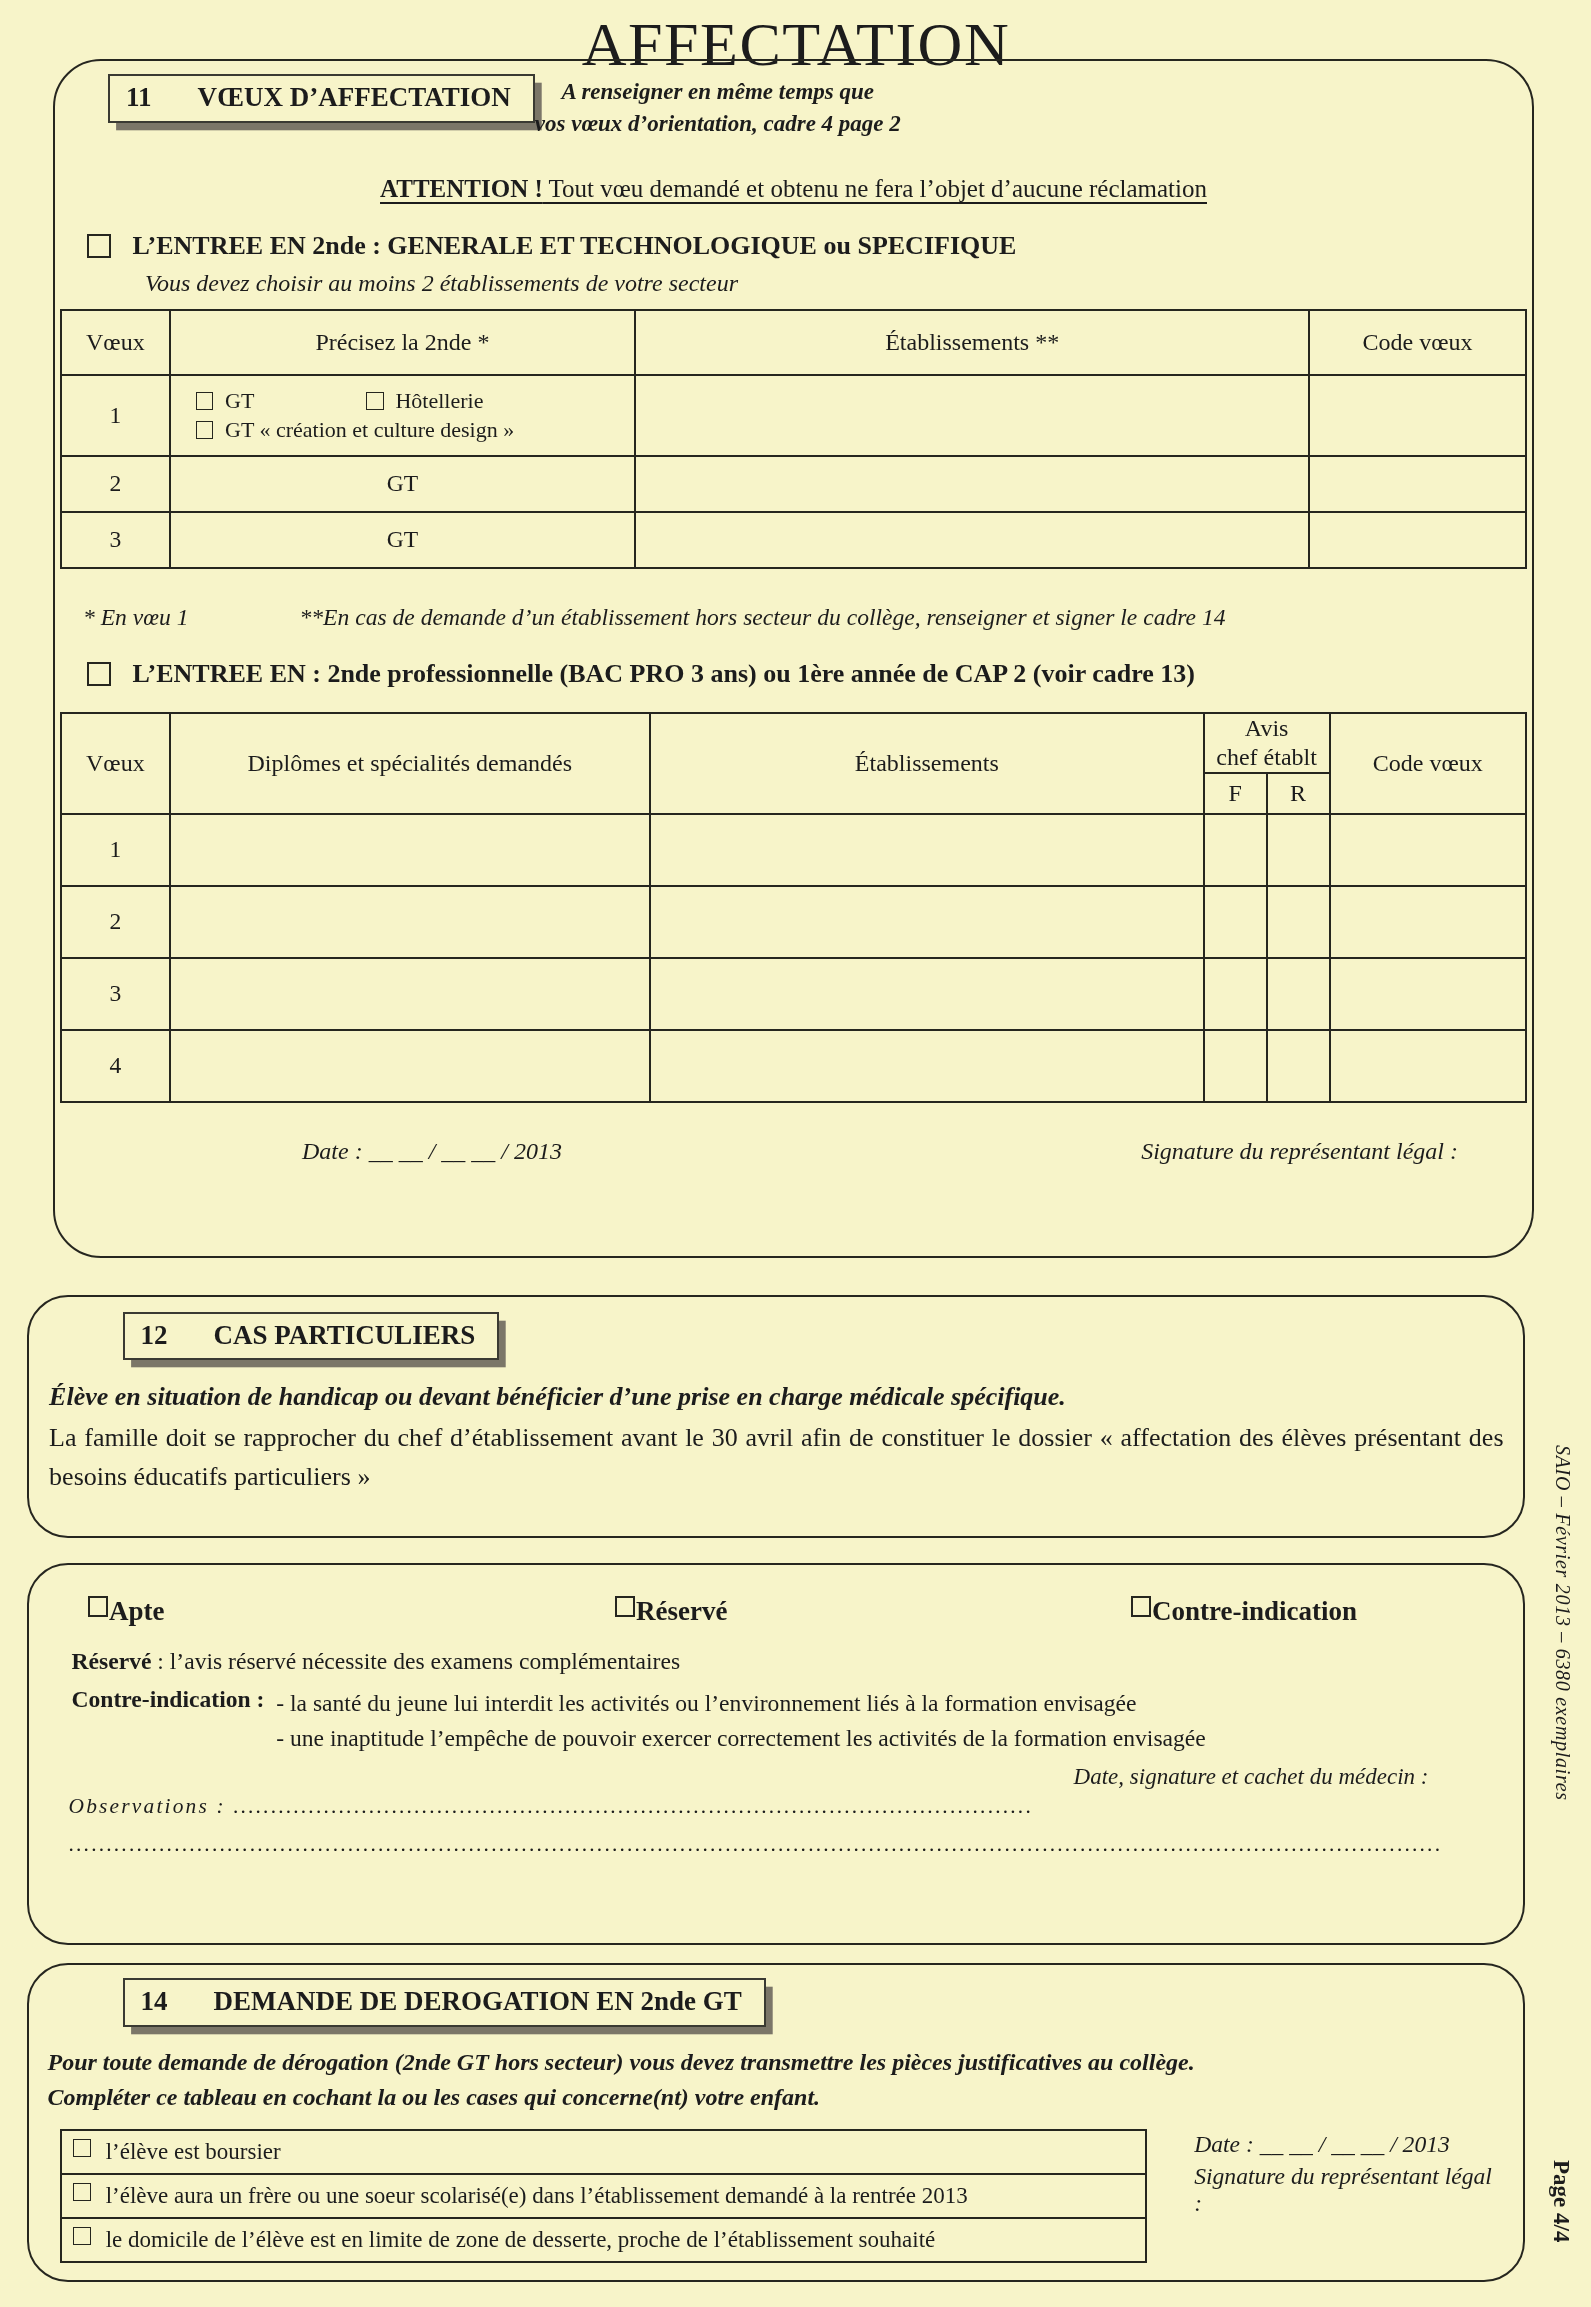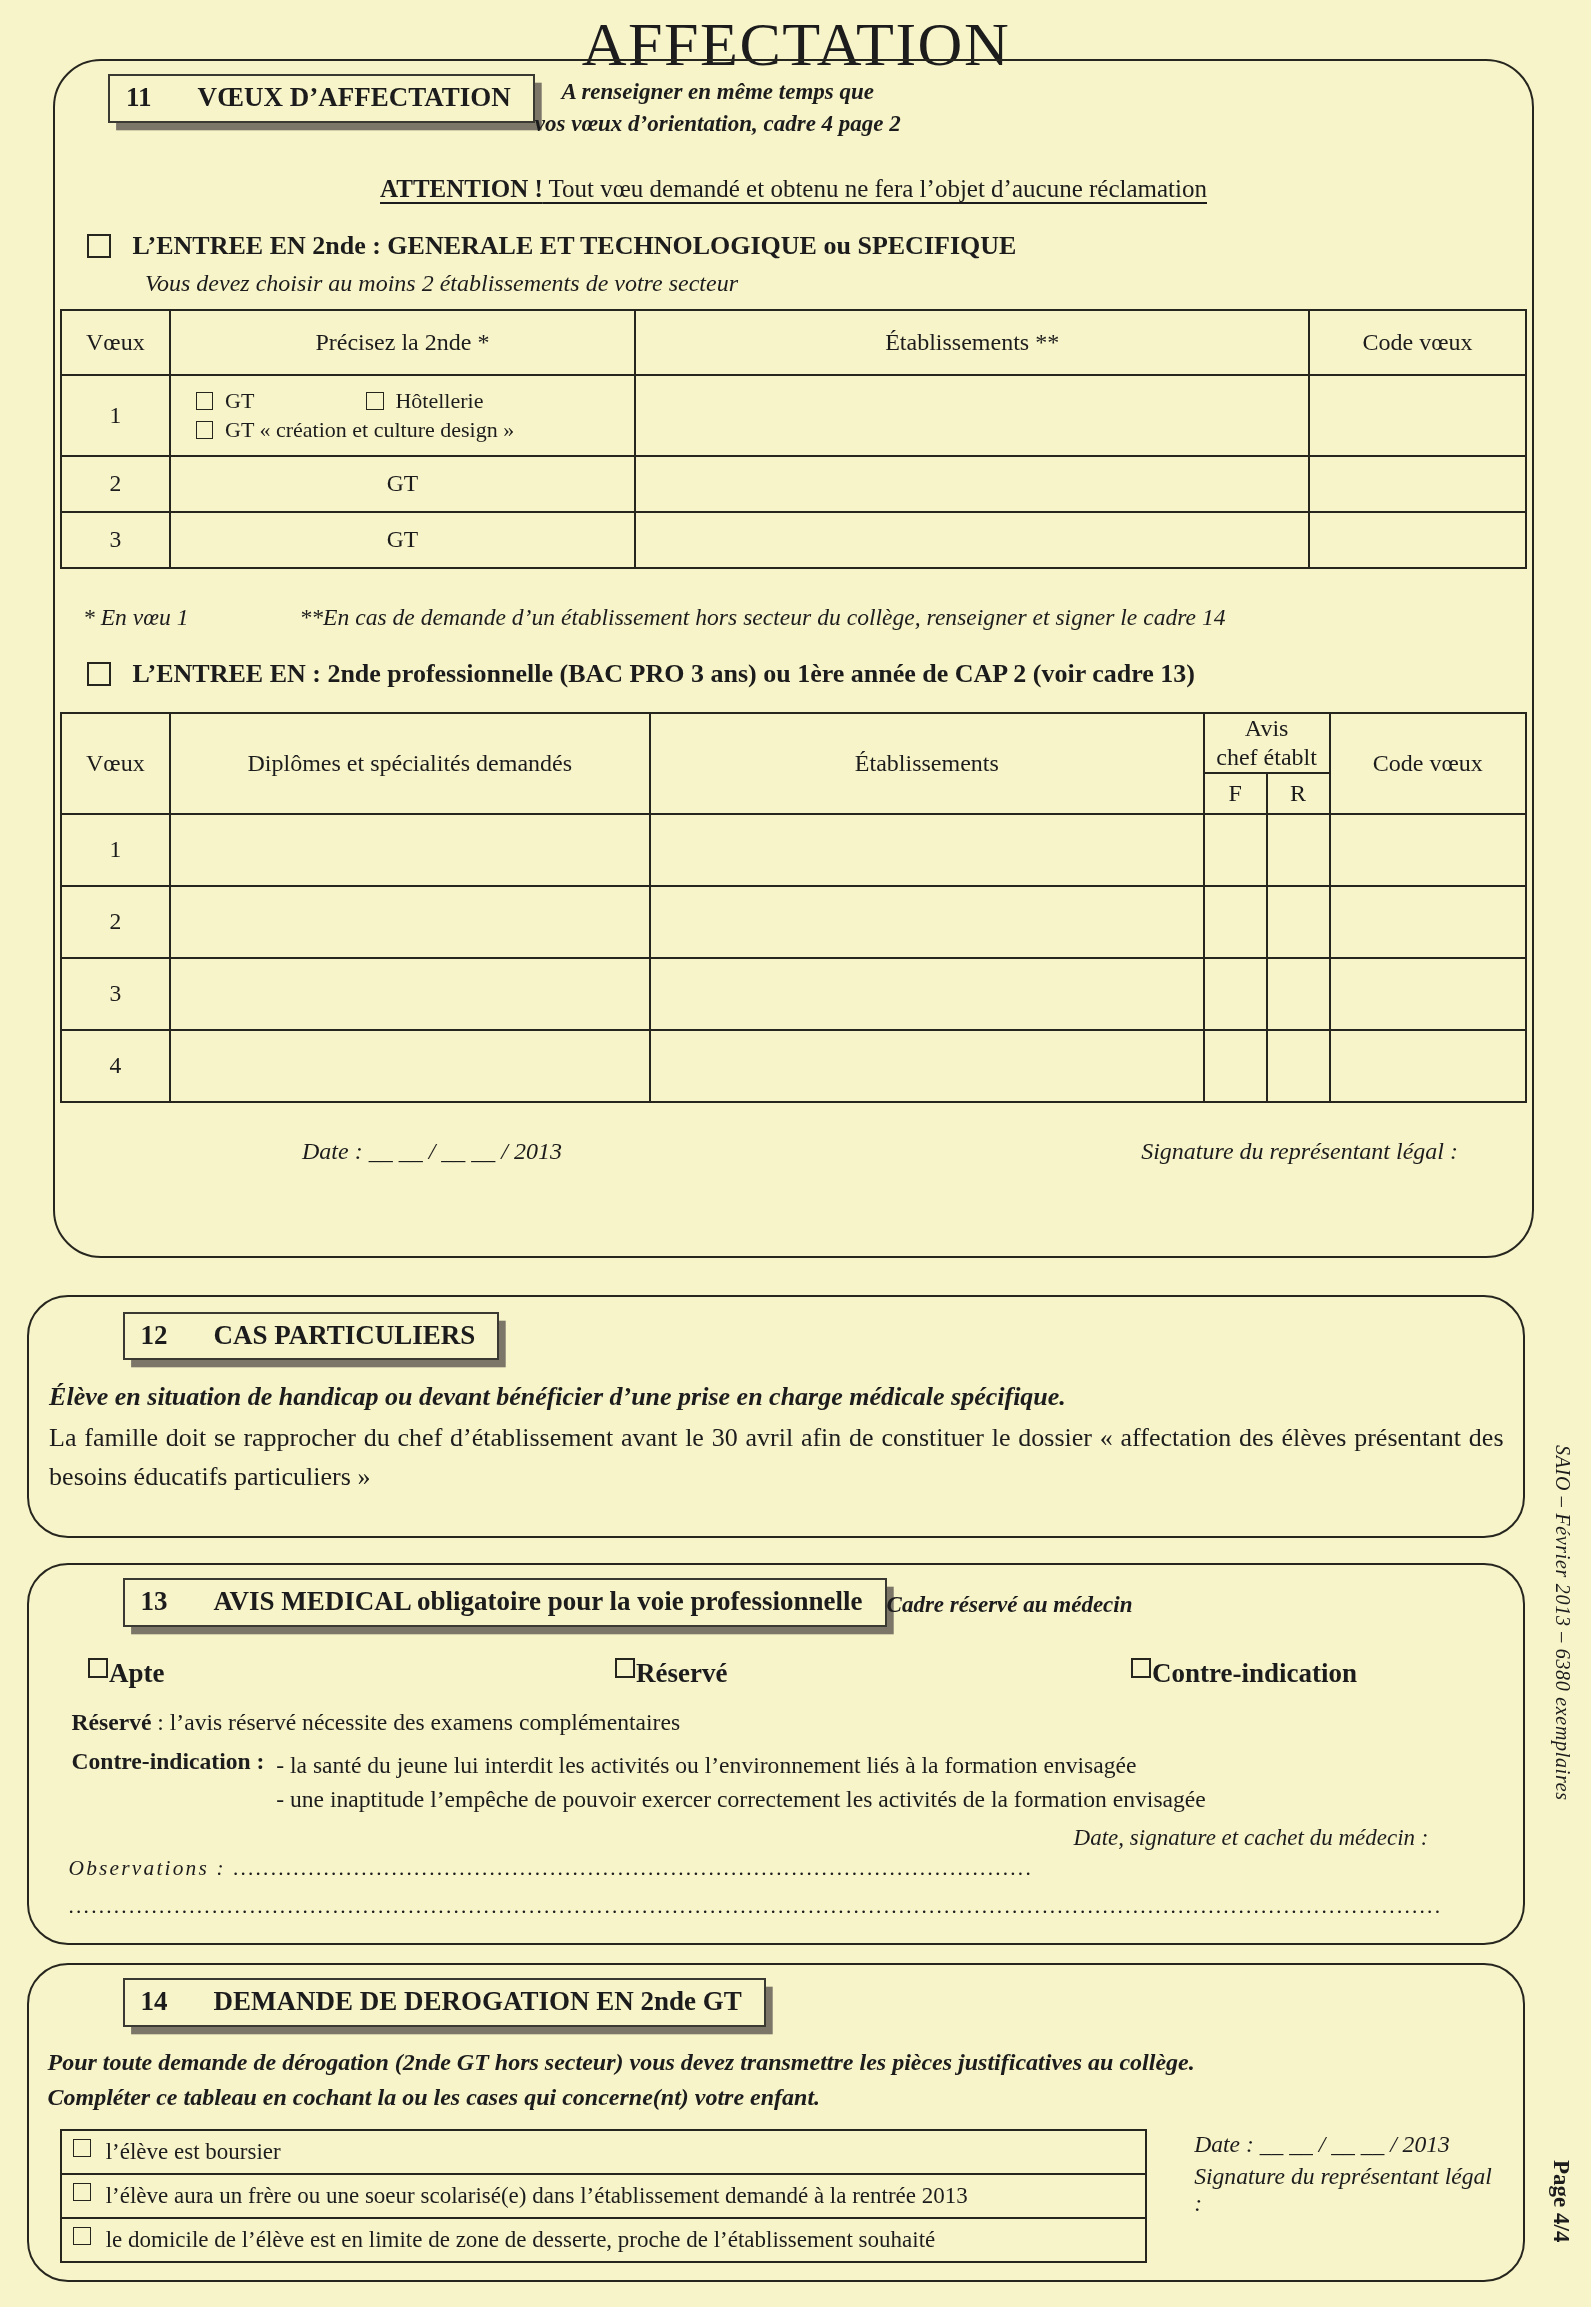--- a/index.html
+++ b/index.html
@@ -284,27 +284,20 @@
       <div class="sec-head">
         <span>12</span>
         <span>CAS PARTICULIERS</span>
       </div>
     </div>
     <p class="s12-lead bold-italic">Élève en situation de handicap ou devant bénéficier d’une prise en charge médicale spécifique.</p>
     <p class="s12-body">La famille doit se rapprocher du chef d’établissement avant le 30 avril afin de constituer le dossier « affectation des élèves présentant des besoins éducatifs particuliers »</p>
   </section>
 
   <section class="box box13">
-    <div class="head-row" style="margin:13.3px 46px 0 94px;">
-      <div class="sec-head">
-        <span>13</span>
-        <span>AVIS MEDICAL obligatoire pour la voie professionnelle</span>
-      </div>
-      <div class="corner-note" style="padding-top:10.3px;">Cadre réservé au médecin</div>
-    </div>
 
     <div class="s13-opts">
       <span class="s13-opt w1">
         <span class="cb mid"></span>
         <span>Apte</span>
       </span>
       <span class="s13-opt w2">
         <span class="cb mid"></span>
         <span>Réservé</span>
       </span>

